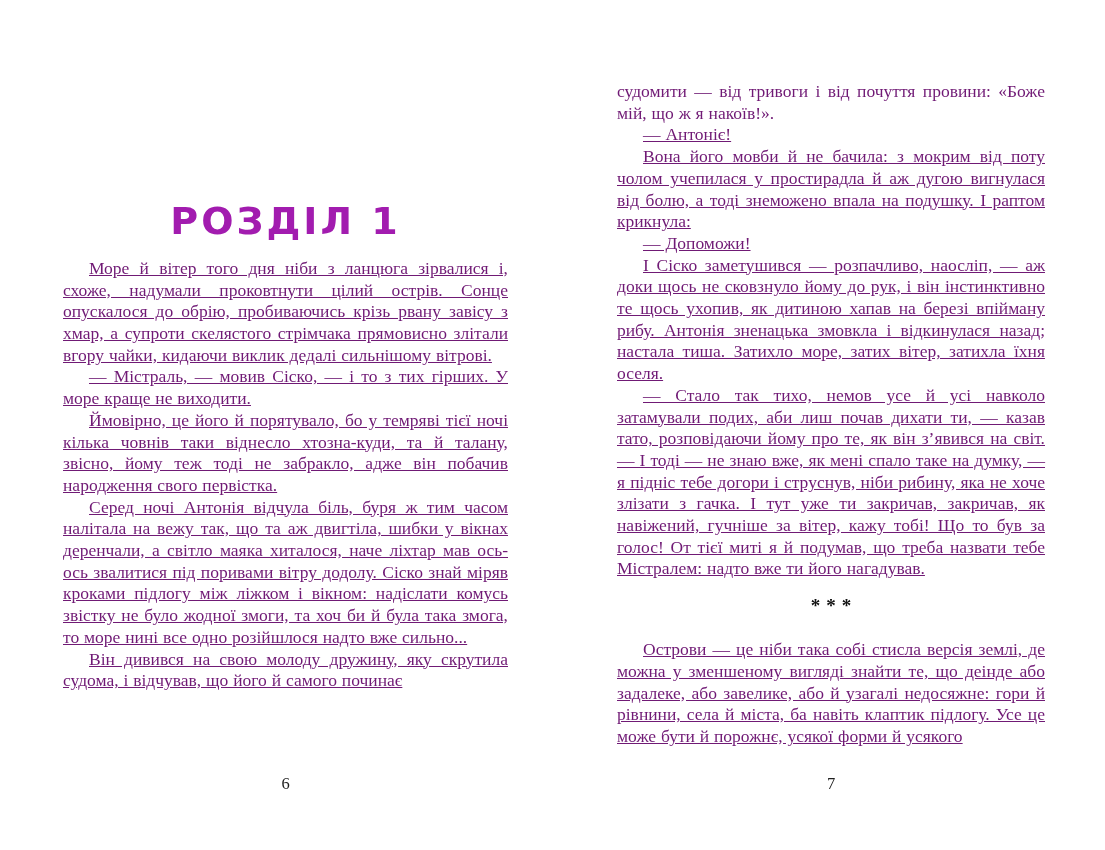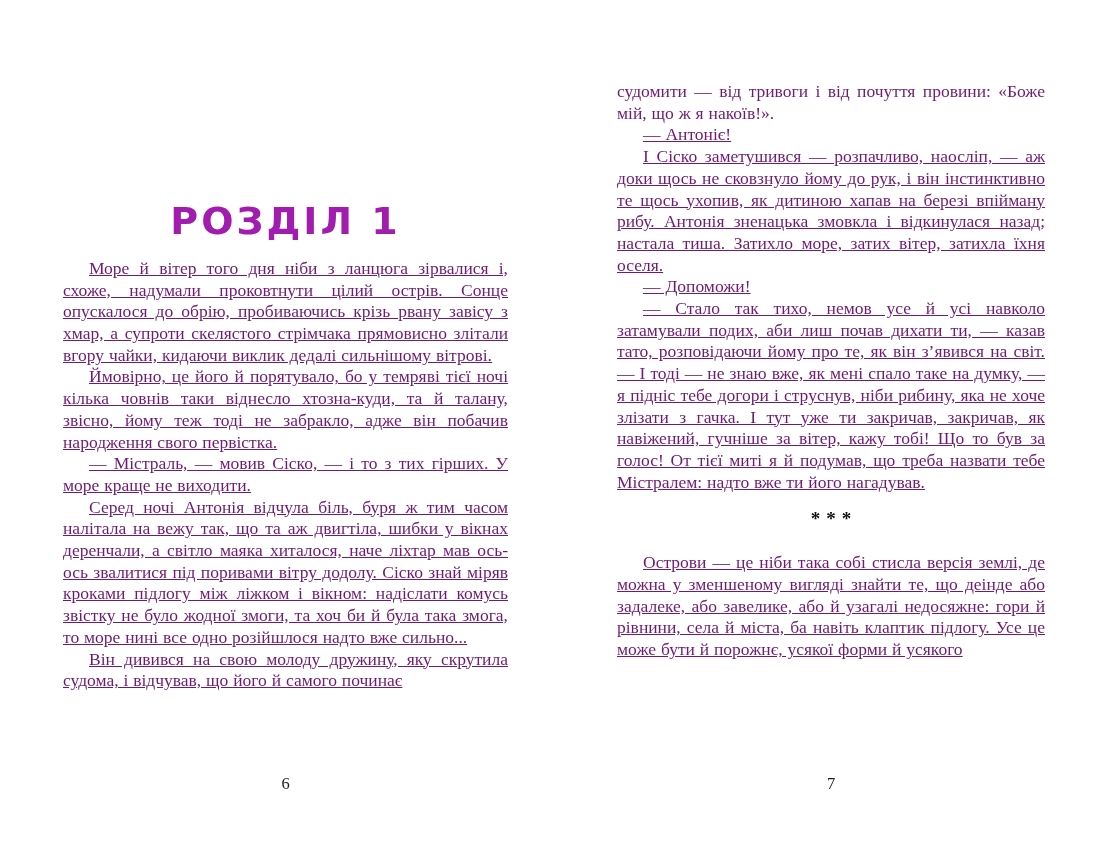--- a/index.html
+++ b/index.html
@@ -75,35 +75,36 @@
 </head>
 <body>
 
 <div class="spread">
 
   <section class="page left">
     <h1 class="chapter">РОЗДІЛ 1</h1>
 
     <div class="body-text">
       <p class="indent">Море й вітер того дня ніби з ланцюга зірвалися і, схоже, надумали проковтнути цілий острів. Сонце опускалося до обрію, пробиваючись крізь рвану завісу з хмар, а супроти скелястого стрімчака прямовисно злітали вгору чайки, кидаючи виклик дедалі сильнішому вітрові.</p>
+      <p class="indent">— Містраль, — мовив Сіско, — і то з тих гірших. У море краще не виходити.</p>
       <p class="indent">Ймовірно, це його й порятувало, бо у темряві тієї ночі кілька човнів таки віднесло хтозна-куди, та й талану, звісно, йому теж тоді не забракло, адже він побачив народження свого первістка.</p>
-      <p class="indent">— Містраль, — мовив Сіско, — і то з тих гірших. У море краще не виходити.</p>
       <p class="indent">Серед ночі Антонія відчула біль, буря ж тим часом налітала на вежу так, що та аж двигтіла, шибки у вікнах деренчали, а світло маяка хиталося, наче ліхтар мав ось-ось звалитися під поривами вітру додолу. Сіско знай міряв кроками підлогу між ліжком і вікном: надіслати комусь звістку не було жодної змоги, та хоч би й була така змога, то море нині все одно розійшлося надто вже сильно...</p>
       <p class="indent">Він дивився на свою молоду дружину, яку скрутила судома, і відчував, що його й самого починає</p>
     </div>
 
     <div class="page-number">6</div>
   </section>
 
   <section class="page right">
     <div class="body-text first">
       <p class="no-indent">судомити — від тривоги і від почуття провини: «Боже мій, що ж я накоїв!».</p>
       <p class="indent">— Антоніє!</p>
+      <p class="indent">Вона його мовби й не бачила: з мокрим від поту чолом учепилася у простирадла й аж дугою вигнулася від болю, а тоді знеможено впала на подушку. І раптом крикнула:</p>
+      <p class="indent">— Допоможи!</p>
       <p class="indent">І Сіско заметушився — розпачливо, наосліп, — аж доки щось не сковзнуло йому до рук, і він інстинктивно те щось ухопив, як дитиною хапав на березі впійману рибу. Антонія зненацька змовкла і відкинулася назад; настала тиша. Затихло море, затих вітер, затихла їхня оселя.</p>
-      <p class="indent">— Допоможи!</p>
       <p class="indent">— Стало так тихо, немов усе й усі навколо затамували подих, аби лиш почав дихати ти, — казав тато, розповідаючи йому про те, як він з’явився на світ. — І тоді — не знаю вже, як мені спало таке на думку, — я підніс тебе догори і струснув, ніби рибину, яка не хоче злізати з гачка. І тут уже ти закричав, закричав, як навіжений, гучніше за вітер, кажу тобі! Що то був за голос! От тієї миті я й подумав, що треба назвати тебе Містралем: надто вже ти його нагадував.</p>
     </div>
 
     <div class="separator">***</div>
 
     <div class="body-text">
       <p class="indent">Острови — це ніби така собі стисла версія землі, де можна у зменшеному вигляді знайти те, що деінде або задалеке, або завелике, або й узагалі недосяжне: гори й рівнини, села й міста, ба навіть клаптик підлогу. Усе це може бути й порожнє, усякої форми й усякого</p>
     </div>
 
     <div class="page-number">7</div>

